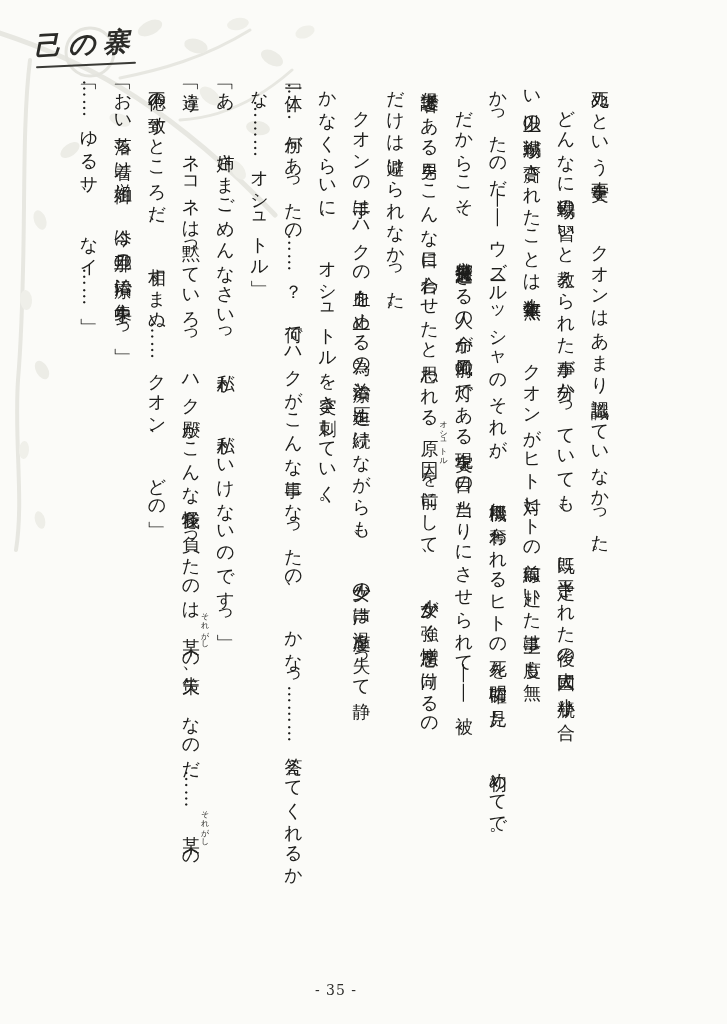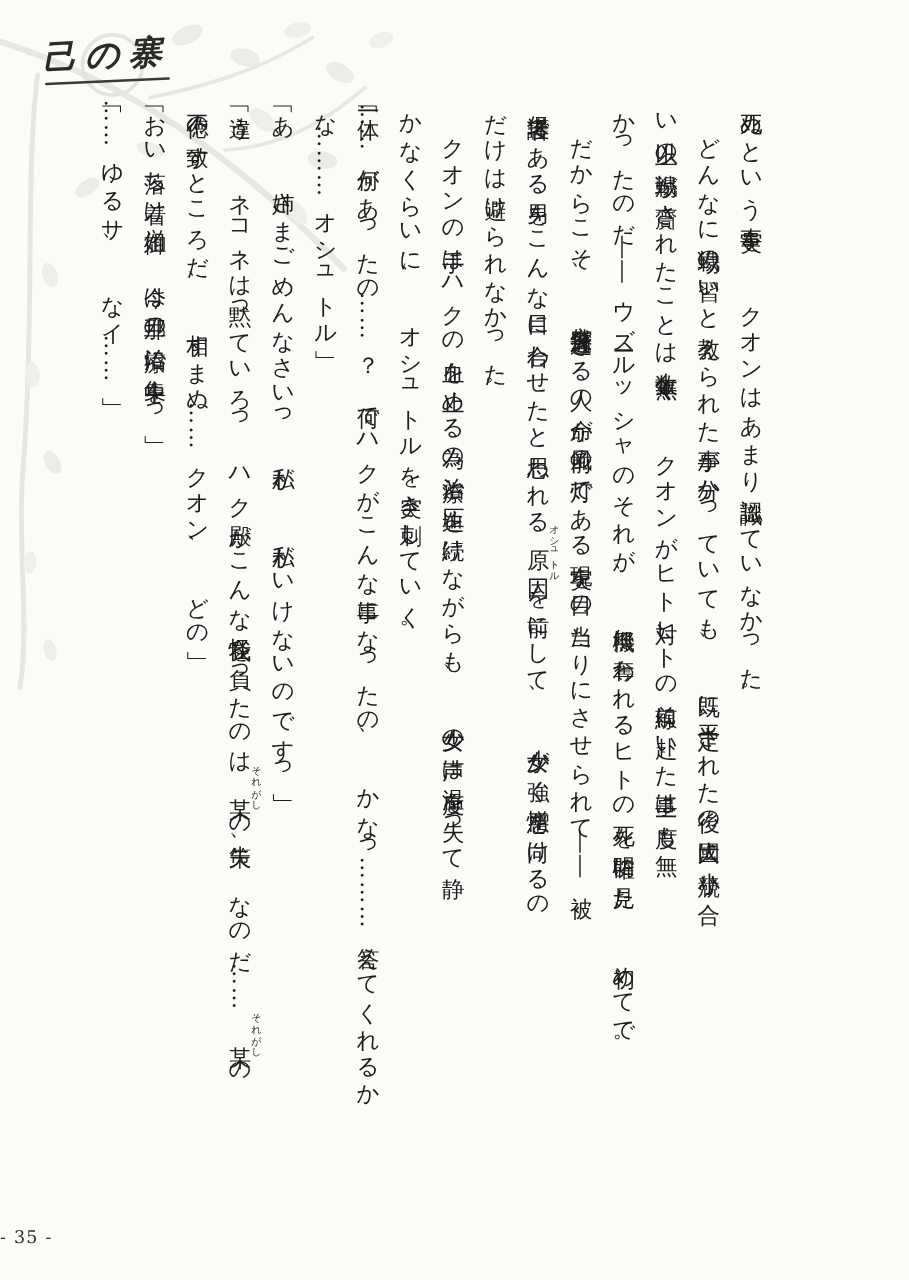--- a/index.html
+++ b/index.html
@@ -42,21 +42,21 @@
     color: #1d1d1b;
   }
   .text-area .line { white-space: nowrap; }
   ruby { ruby-position: over; }
   rt {
     font-size: 8px; letter-spacing: 0;
     color: #2a2a28;
   }
   .page-number {
     position: absolute; bottom: 26px; left: 0; z-index: 2;
-    width: 672px; 
+    width: 672px; text-align: center;
     font-size: 14px; color: #2e2e2c;
     letter-spacing: 1px;
   }
 </style>
 </head>
 <body style="background: rgb(251, 251, 248);">
 
 <svg class="deco" width="360" height="560" viewBox="0 0 360 560" aria-hidden="true">
   <g fill="none" stroke="#e7e7e1" stroke-width="5" stroke-linecap="round">
     <path d="M-10,30 C70,55 160,95 275,215"></path>

